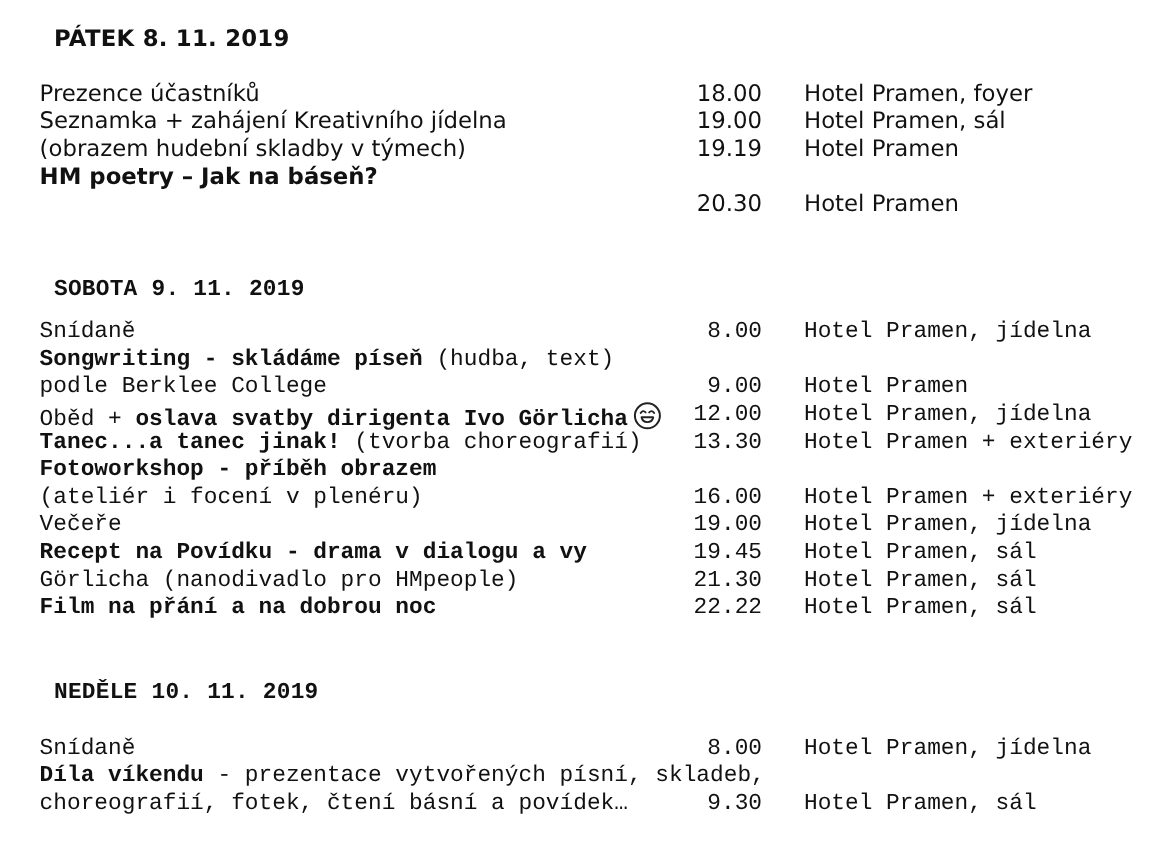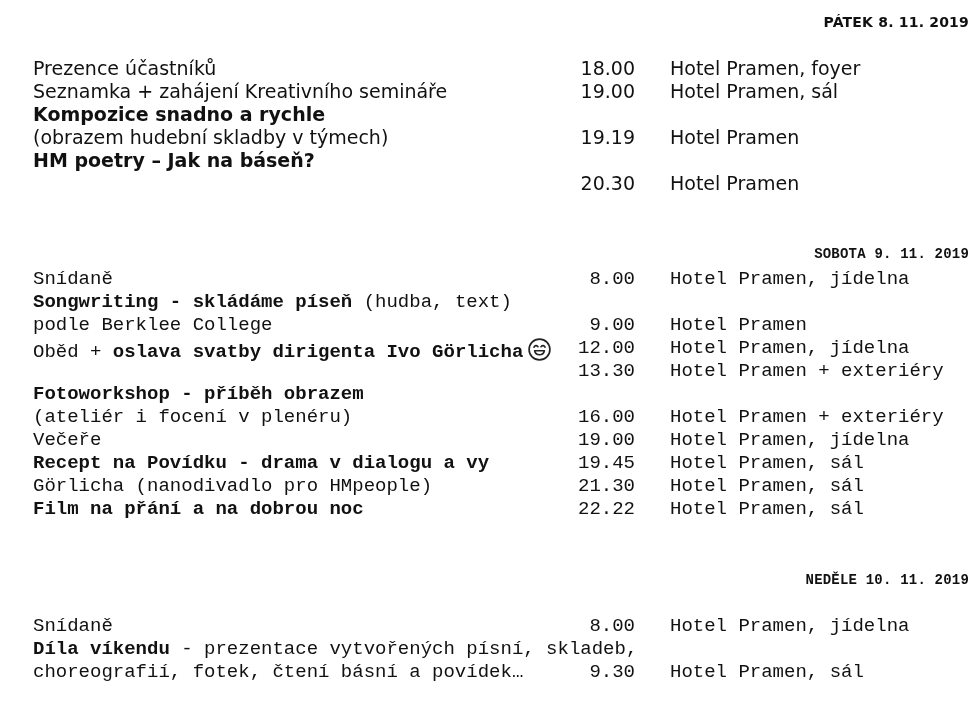--- a/index.html
+++ b/index.html
@@ -18,26 +18,25 @@
     -webkit-font-smoothing: antialiased;
   }
   .doc {
     position: relative;
     padding: 9px 0 0 33px;
     width: 938px;
   }
   section.sec { display: block; }
   section.sec.sec-gap { margin-top: 48px; font-family: Liberation Mono, monospace; }
   h2.sec-title {
-    margin: 2px;
-    font-size: 14px;
+    margin: 12px;
+    font-size: 19px;
     line-height: 23px;
     font-weight: 700;
     letter-spacing: 0.2px;
-    text-align: right;
   }
   h2.sec-title.title-gap { margin-bottom: 23px; }
   .row {
     position: relative;
     height: 23px;
     white-space: nowrap;
   }
   .row .left { display: inline; }
   .row .left b { font-weight: 700; }
   .row .time {
@@ -61,38 +60,37 @@
     margin-left: 4px;
   }
 </style>
 </head>
 <body>
 
 <main class="doc" id="doc">
     <section class="sec">
       <h2 class="sec-title title-gap">PÁTEK 8. 11. 2019</h2>
       <div class="row"><span class="left"><span>Prezence účastníků</span></span><span class="time">18.00</span><span class="loc">Hotel Pramen, foyer</span></div>
-      <div class="row"><span class="left"><span>Seznamka + zahájení Kreativního semináře</span></span><span class="time">19.00</span><span class="loc">Hotel Pramen, sál</span></div>
-      <div class="row"><span class="left"><b>Kompozice snadno a rychle</b></span></div>
+      <div class="row"><span class="left"><span>Seznamka + zahájení Kreativního jídelna</span></span><span class="time">19.00</span><span class="loc">Hotel Pramen, sál</span></div>
       <div class="row"><span class="left"><span>(obrazem hudební skladby v týmech)</span></span><span class="time">19.19</span><span class="loc">Hotel Pramen</span></div>
       <div class="row"><span class="left"><b>HM poetry – Jak na báseň?</b></span></div>
       <div class="row"><span class="time">20.30</span><span class="loc">Hotel Pramen</span></div>
     </section>
     <section class="sec sec-gap">
       <h2 class="sec-title">SOBOTA 9. 11. 2019</h2>
       <div class="row"><span class="left"><span>Snídaně</span></span><span class="time">8.00</span><span class="loc">Hotel Pramen, jídelna</span></div>
       <div class="row"><span class="left"><b>Songwriting - skládáme píseň</b><span> (hudba, text)</span></span></div>
       <div class="row"><span class="left"><span>podle Berklee College</span></span><span class="time">9.00</span><span class="loc">Hotel Pramen</span></div>
       <div class="row"><span class="left"><span>Oběd + </span><b>oslava svatby dirigenta Ivo Görlicha</b><svg viewBox="0 0 24 24" class="icon-smiley">
             <circle cx="12" cy="12" r="10" fill="none" stroke="#222222" stroke-width="1.6"></circle>
             <path d="M6.6 9.8 Q8.4 7.0 10.6 9.3" fill="none" stroke="#222222" stroke-width="1.5" stroke-linecap="round" stroke-linejoin="round"></path>
             <path d="M13.4 9.3 Q15.6 7.0 17.4 9.8" fill="none" stroke="#222222" stroke-width="1.5" stroke-linecap="round" stroke-linejoin="round"></path>
             <path d="M7.3 13.2 A4.8 4.8 0 0 0 16.7 13.2 Z" fill="none" stroke="#222222" stroke-width="1.5" stroke-linecap="round" stroke-linejoin="round"></path>
           </svg></span><span class="time">12.00</span><span class="loc">Hotel Pramen, jídelna</span></div>
-      <div class="row"><span class="time">13.30</span><span class="loc">Hotel Pramen + exteriéry</span></div>
+      <div class="row"><span class="left"><b>Tanec...a tanec jinak!</b><span> (tvorba choreografií)</span></span><span class="time">13.30</span><span class="loc">Hotel Pramen + exteriéry</span></div>
       <div class="row"><span class="left"><b>Fotoworkshop - příběh obrazem</b></span></div>
       <div class="row"><span class="left"><span>(ateliér i focení v plenéru)</span></span><span class="time">16.00</span><span class="loc">Hotel Pramen + exteriéry</span></div>
       <div class="row"><span class="left"><span>Večeře</span></span><span class="time">19.00</span><span class="loc">Hotel Pramen, jídelna</span></div>
       <div class="row"><span class="left"><b>Recept na Povídku - drama v dialogu a vy</b></span><span class="time">19.45</span><span class="loc">Hotel Pramen, sál</span></div>
       <div class="row"><span class="left"><span>Görlicha (nanodivadlo pro HMpeople)</span></span><span class="time">21.30</span><span class="loc">Hotel Pramen, sál</span></div>
       <div class="row"><span class="left"><b>Film na přání a na dobrou noc</b></span><span class="time">22.22</span><span class="loc">Hotel Pramen, sál</span></div>
     </section>
     <section class="sec sec-gap">
       <h2 class="sec-title title-gap">NEDĚLE 10. 11. 2019</h2>
       <div class="row"><span class="left"><span>Snídaně</span></span><span class="time">8.00</span><span class="loc">Hotel Pramen, jídelna</span></div>

